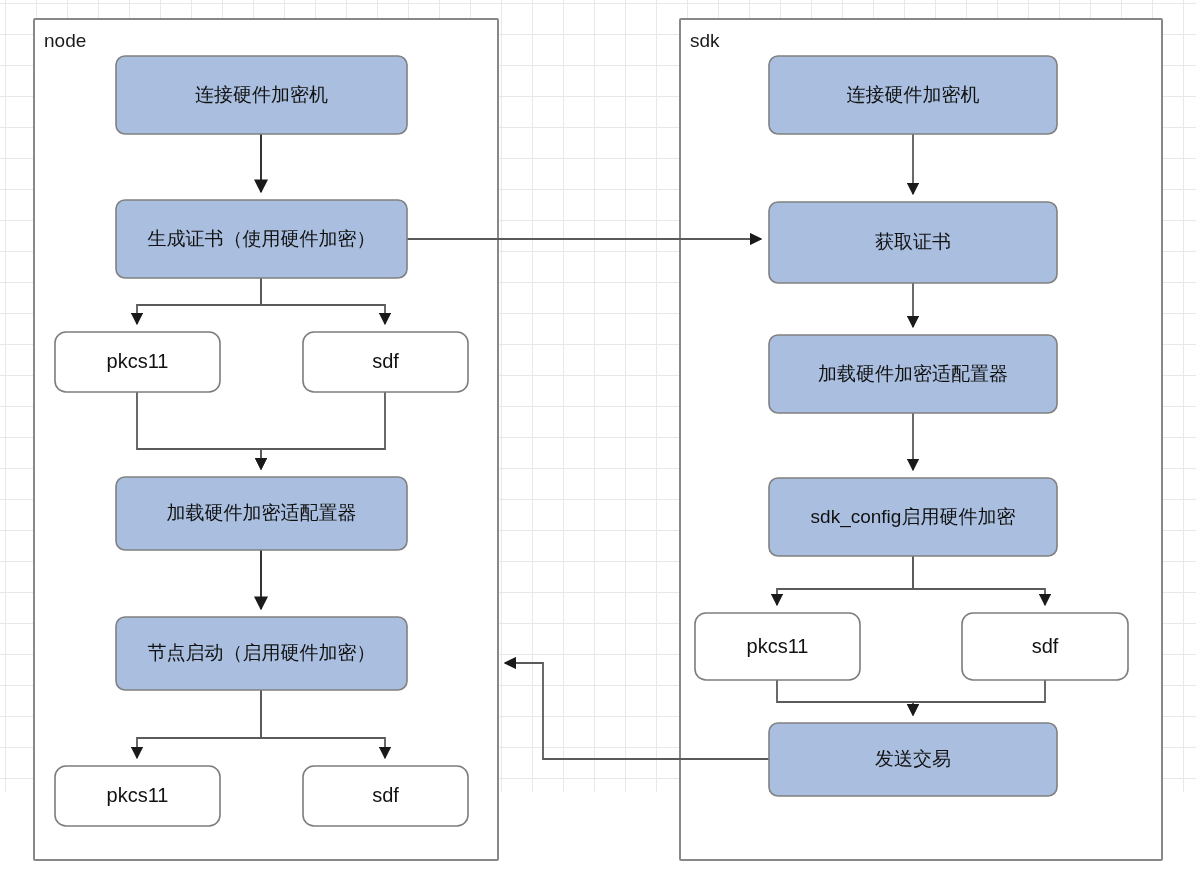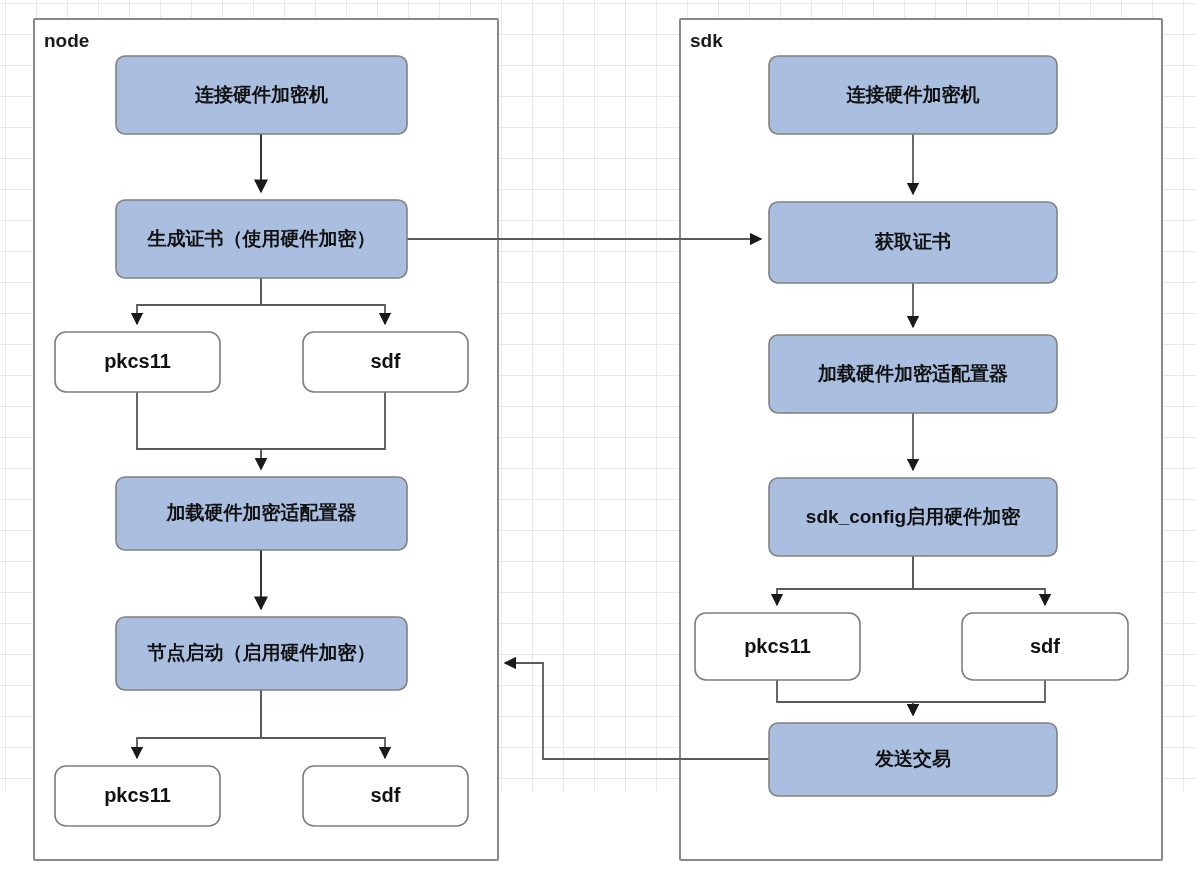--- a/index.html
+++ b/index.html
@@ -26,21 +26,20 @@
     background-size:
       31px 31px,
       31px 31px,
       155px 155px,
       155px 155px;
     background-position:
       5px 3px,
       5px 3px,
       5px 3px,
       5px 3px;
-    font-weight: bold;
   }
   #diagram-svg {
     position: absolute;
     left: 0;
     top: 0;
     width: 1196px;
     height: 884px;
   }
   .container-rect {
     fill: #ffffff;

